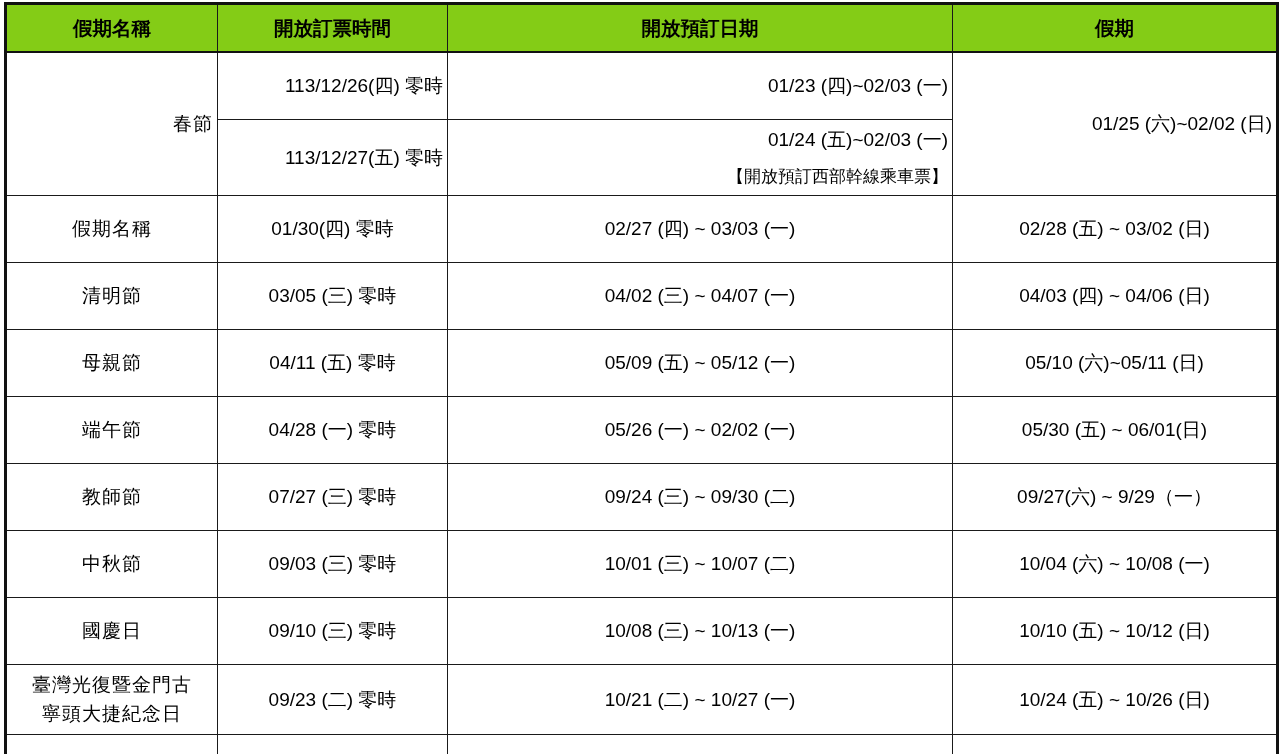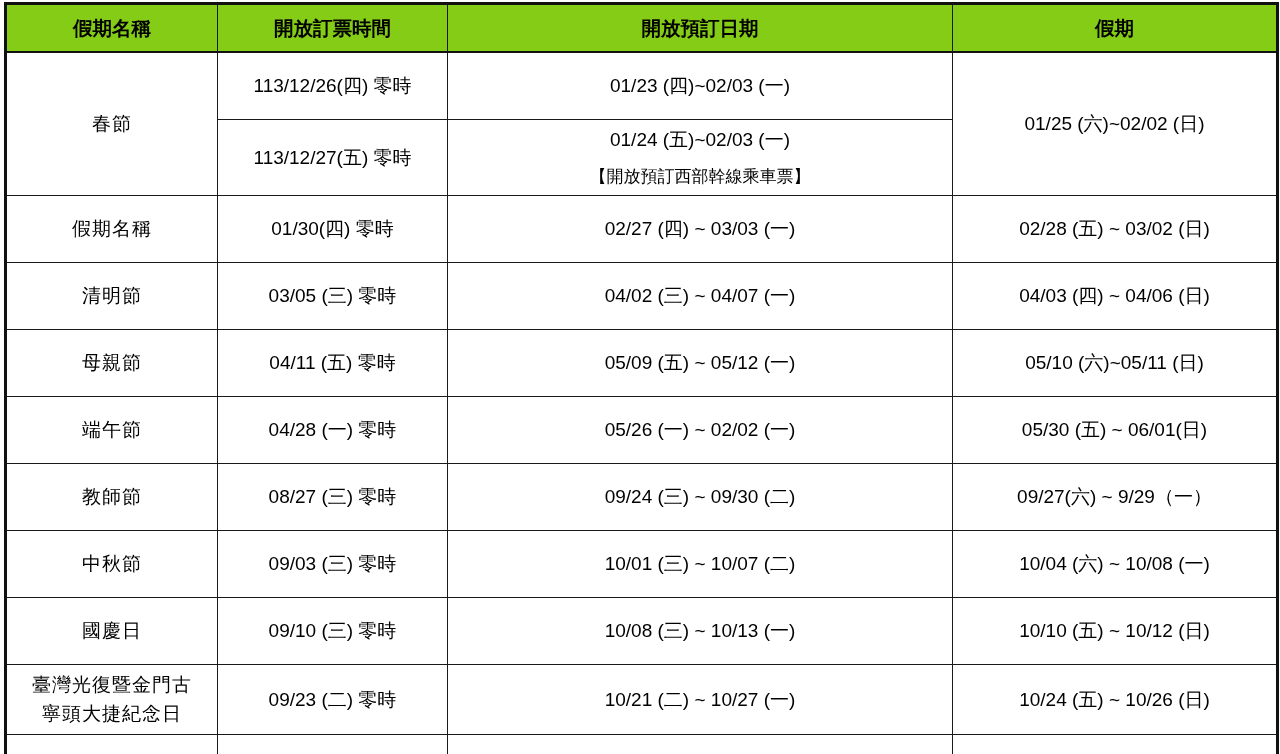--- a/index.html
+++ b/index.html
@@ -46,20 +46,21 @@
     font-size: 19.5px;
     height: 38px;
     padding: 4px;
     border-bottom: 2px solid #111111;
   }
   table.holiday-table tbody tr td {
     height: 54px;
   }
   tr.cny-row-1 td, tr.cny-row-2 td {
     height: 48px;
+    text-align: right;
   }
   td.name-cell {
     letter-spacing: 1px;
   }
   .sub-note {
     display: block;
     font-size: 17px;
     margin-top: 10px;
   }
   .two-line {
@@ -120,21 +121,21 @@
         <td>05/10 (六)~05/11 (日)</td>
       </tr>
       <tr>
         <td class="name-cell">端午節</td>
         <td>04/28 (一) 零時</td>
         <td>05/26 (一) ~ 02/02 (一)</td>
         <td>05/30 (五) ~ 06/01(日)</td>
       </tr>
       <tr>
         <td class="name-cell">教師節</td>
-        <td>08/27 (三) 零時</td>
+        <td>07/27 (三) 零時</td>
         <td>09/24 (三) ~ 09/30 (二)</td>
         <td>09/27(六) ~ 9/29（一）</td>
       </tr>
       <tr>
         <td class="name-cell">中秋節</td>
         <td>09/03 (三) 零時</td>
         <td>10/01 (三) ~ 10/07 (二)</td>
         <td>10/04 (六) ~ 10/08 (一)</td>
       </tr>
       <tr>

